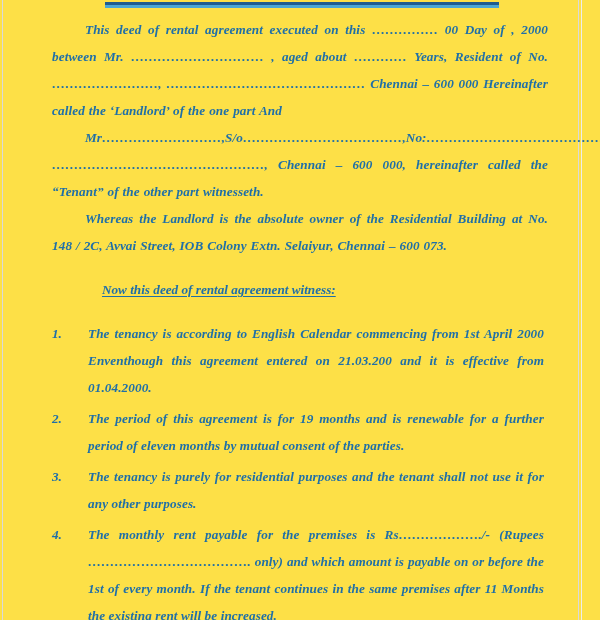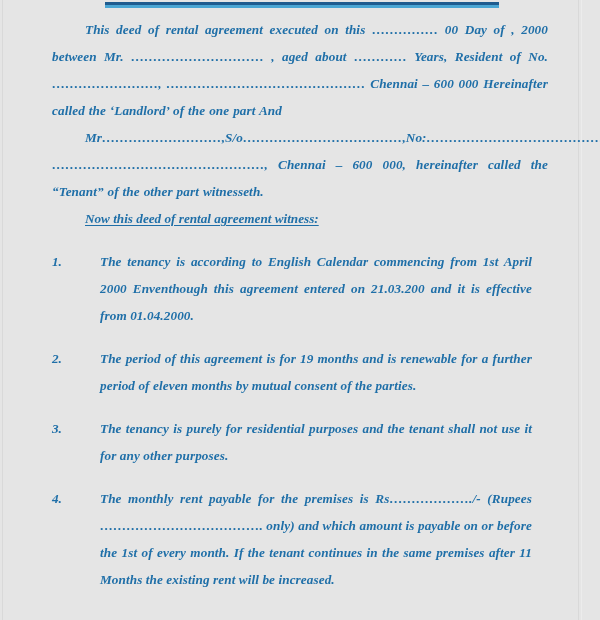--- a/index.html
+++ b/index.html
@@ -11,21 +11,21 @@
     width: 600px;
     height: 620px;
     overflow: hidden;
     font-family: "Liberation Serif", "DejaVu Serif", serif;
   }
 
   #page {
     position: relative;
     width: 600px;
     height: 620px;
-    background: #e5e5e5;
+    background: #fde047;
     box-sizing: border-box;
     overflow: hidden;
   }
 
   
   .page-edge {
     position: absolute;
     top: 0;
     bottom: 0;
     width: 1px;
@@ -78,21 +78,21 @@
     word-spacing: 0.5px;
   }
   .para.indent { text-indent: 33px; }
 
   .section-heading {
     color: #1f6fa8;
     font-size: 13.2px;
     line-height: 27px;
     font-weight: bold;
     font-style: italic;
-    margin: 0;
+    margin: 17px;
     padding-left: 33px;
     text-align: left;
   }
   .section-heading span.u {
     text-decoration: underline;
     text-underline-offset: 2px;
   }
 
   ol.clauses {
     list-style: none;
@@ -117,21 +117,21 @@
     text-align: left;
   }
   li.clause .body {
     color: #1f6fa8;
     font-size: 13.2px;
     line-height: 27px;
     font-weight: bold;
     font-style: italic;
     text-align: justify;
     text-justify: inter-word;
-    margin: 16px;
+    margin: 4px;
     letter-spacing: 0.1px;
   }
 </style>
 </head>
 <body>
 
 <div id="page">
 
   <div class="page-edge left"></div>
   <div class="page-edge right"></div>
@@ -141,20 +141,21 @@
     <div class="rule-dark"></div>
     <div class="rule-light"></div>
   </div>
 
   <div id="content">
 
     <p class="para indent">This deed of rental agreement executed on this …………… 00 Day of , 2000 between Mr. ………………………… , aged about ………… Years, Resident of No. ……………………, ……………………………………… Chennai – 600 000 Hereinafter called the ‘Landlord’ of the one part And</p>
 
     <p class="para indent">Mr………………………,S/o………………………………,No:………………………………………………… …………………………………………, Chennai – 600 000, hereinafter called the “Tenant” of the other part witnesseth.</p>
 
+    <p class="para indent">Whereas the Landlord is the absolute owner of the Residential Building at No. 148 / 2C, Avvai Street, IOB Colony Extn. Selaiyur, Chennai – 600 073.</p>
 
 
     <p class="section-heading gap-before"><span class="u">Now this deed of rental agreement witness:</span></p>
 
     <ol class="clauses">
 
       <li class="clause">
         <span class="num">1.</span>
         <p class="body">The tenancy is according to English Calendar commencing from 1st April 2000 Enventhough this agreement entered on 21.03.200 and it is effective from 01.04.2000.</p>
       </li>

